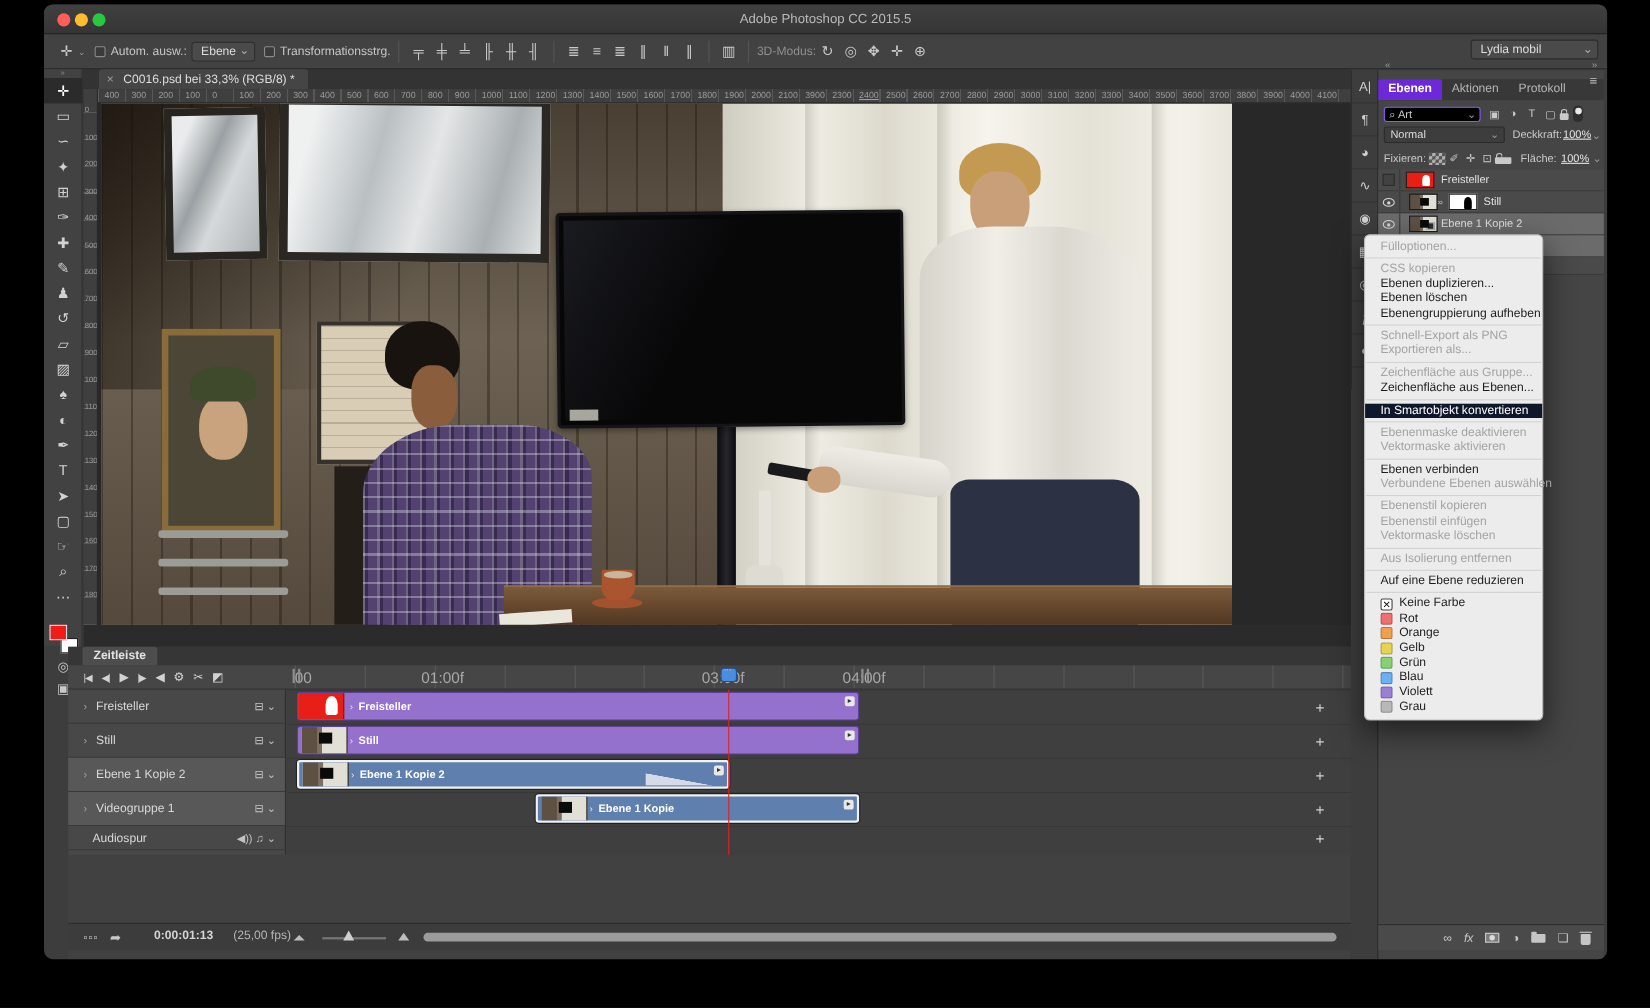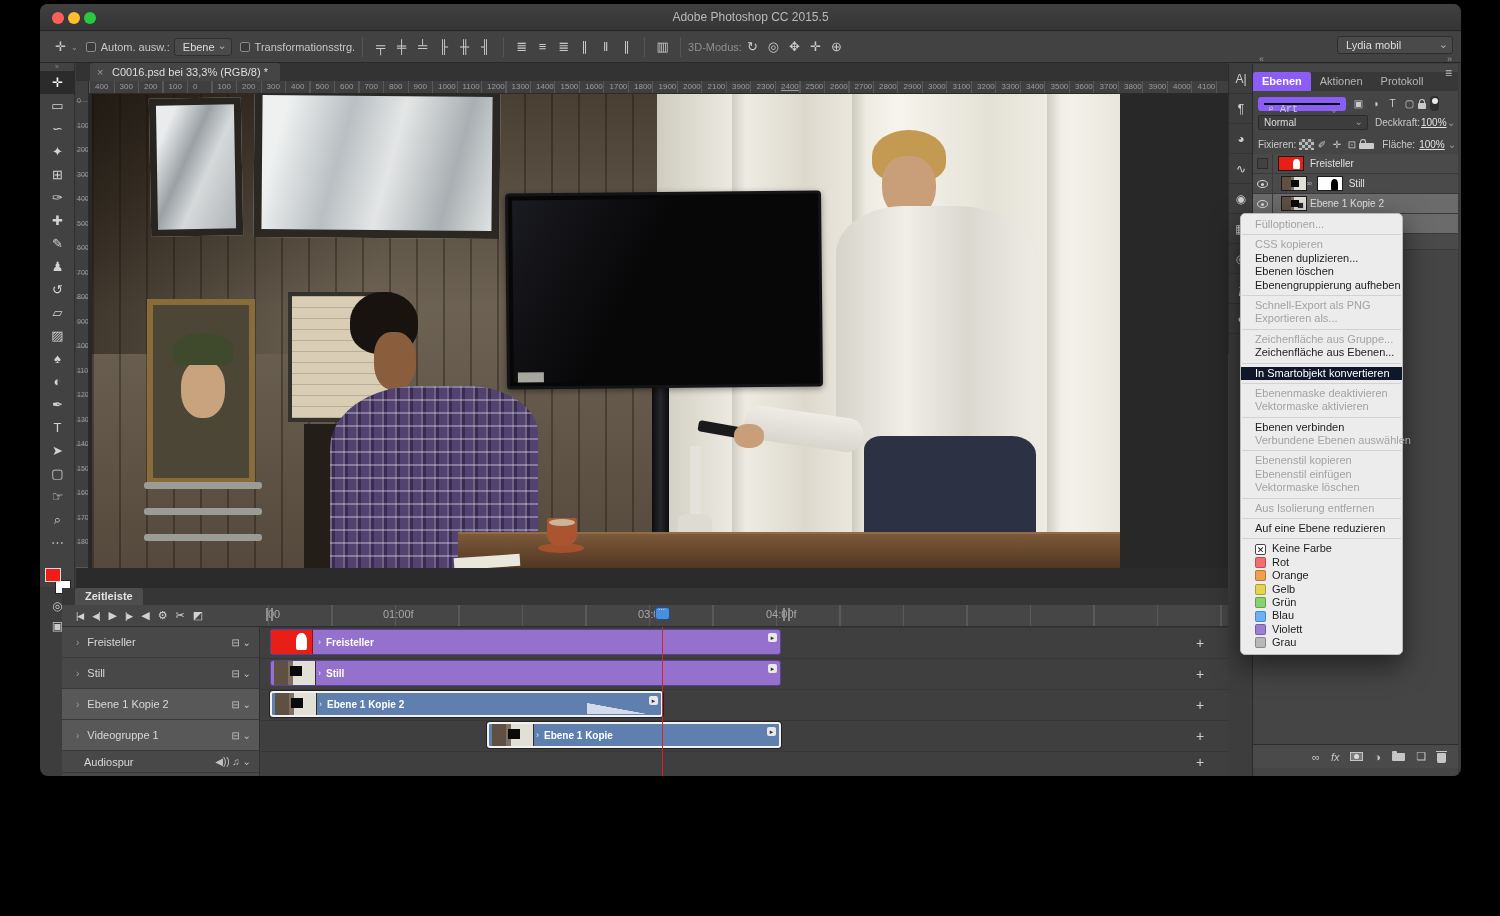--- a/index.html
+++ b/index.html
@@ -1,20 +1,20 @@
 <!DOCTYPE html>
 <html><head>
 <meta charset="utf-8">
 <style>
   * { margin:0; padding:0; box-sizing:border-box; }
   html,body { width:1500px; height:916px; background:#000; overflow:hidden;
               font-family:"Liberation Sans",sans-serif; }
 
   
-  .win { position:absolute; left:40px; top:4px; width:1421px; height:772px;
+  .win { position:absolute; left:40px; top:4px; width:1421px; height:868px;
          background:#3d3d3d; border-radius:8px; overflow:hidden; }
 
   
   .titlebar { position:absolute; left:0; top:0; width:100%; height:27px;
               background:linear-gradient(#404040,#353535); border-bottom:1px solid #252525;
               text-align:center; color:#b9b9b9; font-size:12px; line-height:27px; }
   .tlight { position:absolute; top:8px; width:12px; height:12px; border-radius:50%; }
 
   
   .optionsbar { position:absolute; left:0; top:28px; width:100%; height:31px;
@@ -161,21 +161,21 @@
             font-size:11px; font-weight:bold; line-height:17px; padding:0 10px;
             border-radius:3px 3px 0 0; }
   .tl-controls { position:absolute; left:0; top:17px; width:200px; height:22px; background:#464646;
                  border-bottom:1px solid #2e2e2e; display:flex; align-items:center; padding-left:14px; }
   .tlc { color:#d2d2d2; font-size:9px; margin-right:9px; letter-spacing:-1px; }
   .tlc.big { font-size:11px; }
   .tl-ruler { position:absolute; left:200px; top:17px; right:0; height:22px; background:#464646;
               border-bottom:1px solid #2e2e2e; overflow:hidden;
               background-image:repeating-linear-gradient(90deg,#5a5a5a 0 1px,transparent 1px 63.5px);
               background-position:6px 0; }
-  .tl-ruler span { position:absolute; top:3px; font-size:11px; color:#a8a8a8; }
+  .tl-ruler span { position:absolute; top:3px; font-size:14px; color:#a8a8a8; }
   .wabracket { position:absolute; top:8px; width:7px; height:13px; border-left:2px solid #8f8f8f;
                border-right:2px solid #8f8f8f; }
   .tracksleft { position:absolute; left:0; top:39px; width:198px; height:150px; background:#484848;
                 border-right:1px solid #2f2f2f; }
   .trackrow { position:relative; height:31px; border-bottom:1px solid #3a3a3a; color:#d8d8d8;
               font-size:11px; display:flex; align-items:center; }
   .trackrow.sel { background:#585858; }
   .trackrow.audio { height:22px; }
   .trackrow .chev { color:#9f9f9f; margin:0 8px 0 14px; font-size:10px; }
   .trackrow .ticons { position:absolute; right:8px; color:#c2c2c2; font-size:10px; }
@@ -222,27 +222,27 @@
   .dockcol { position:absolute; left:1188px; top:60px; width:24px; height:290px; background:#3d3d3d;
              border-left:1px solid #2d2d2d; }
   .dockcol .dicon { width:24px; height:30px; text-align:center; line-height:30px; color:#cfcfcf;
                     font-size:12px; border-bottom:1px solid #333; }
   .panelcol { position:absolute; left:1212px; top:60px; width:206px; bottom:0; background:#454545;
               border-left:1px solid #2a2a2a; }
   .pchev { position:absolute; top:-14px; color:#9a9a9a; font-size:9px; }
   .ptabs { position:absolute; left:0; top:8px; width:100%; height:19px; background:#383838;
            display:flex; font-size:11px; color:#b5b5b5; }
   .ptab { padding:0 9px; line-height:19px; }
-  .ptab.active { background:#8b5cf6; color:#fff; font-weight:bold; border-radius:2px 2px 0 0; }
+  .ptab.active { background:#6d28d9; color:#fff; font-weight:bold; border-radius:2px 2px 0 0; }
   .pmenuicon { position:absolute; right:6px; top:2px; color:#c2c2c2; font-size:12px; }
   .filterrow { position:absolute; left:0; top:30px; width:100%; height:19px; display:flex;
                align-items:center; padding:0 5px; }
-  .searchcombo { width:88px; height:14px; background:#000000; border:6px solid #8b5cf6;
+  .searchcombo { width:88px; height:14px; background:#000000; border:1px solid #8b5cf6;
                  border-radius:3px; color:#cfcfcf; font-size:10px; line-height:13px;
-                 padding:0 4px; position:relative;font-family:Liberation Mono, monospace; }
+                 padding:0 4px; position:relative; }
   .searchcombo:after { content:"⌄"; position:absolute; right:3px; top:0; color:#999; }
   .ficon { width:17px; text-align:center; color:#c9c9c9; font-size:10px; }
   .ftoggle { margin-left:4px; width:9px; height:15px; background:#2e2e2e; border-radius:4px;
              position:relative; }
   .ftoggle:after { content:""; position:absolute; left:1.5px; top:1.5px; width:6px; height:6px;
                    background:#e9e9e9; border-radius:50%; }
   .blendrow { position:absolute; left:0; top:51px; width:100%; height:18px; font-size:10px;
               color:#c9c9c9; }
   .blendsel { position:absolute; left:5px; top:0; width:110px; height:15px; background:#3d3d3d;
               border:1px solid #2b2b2b; border-radius:2px; padding:1px 5px; color:#ddd; }

